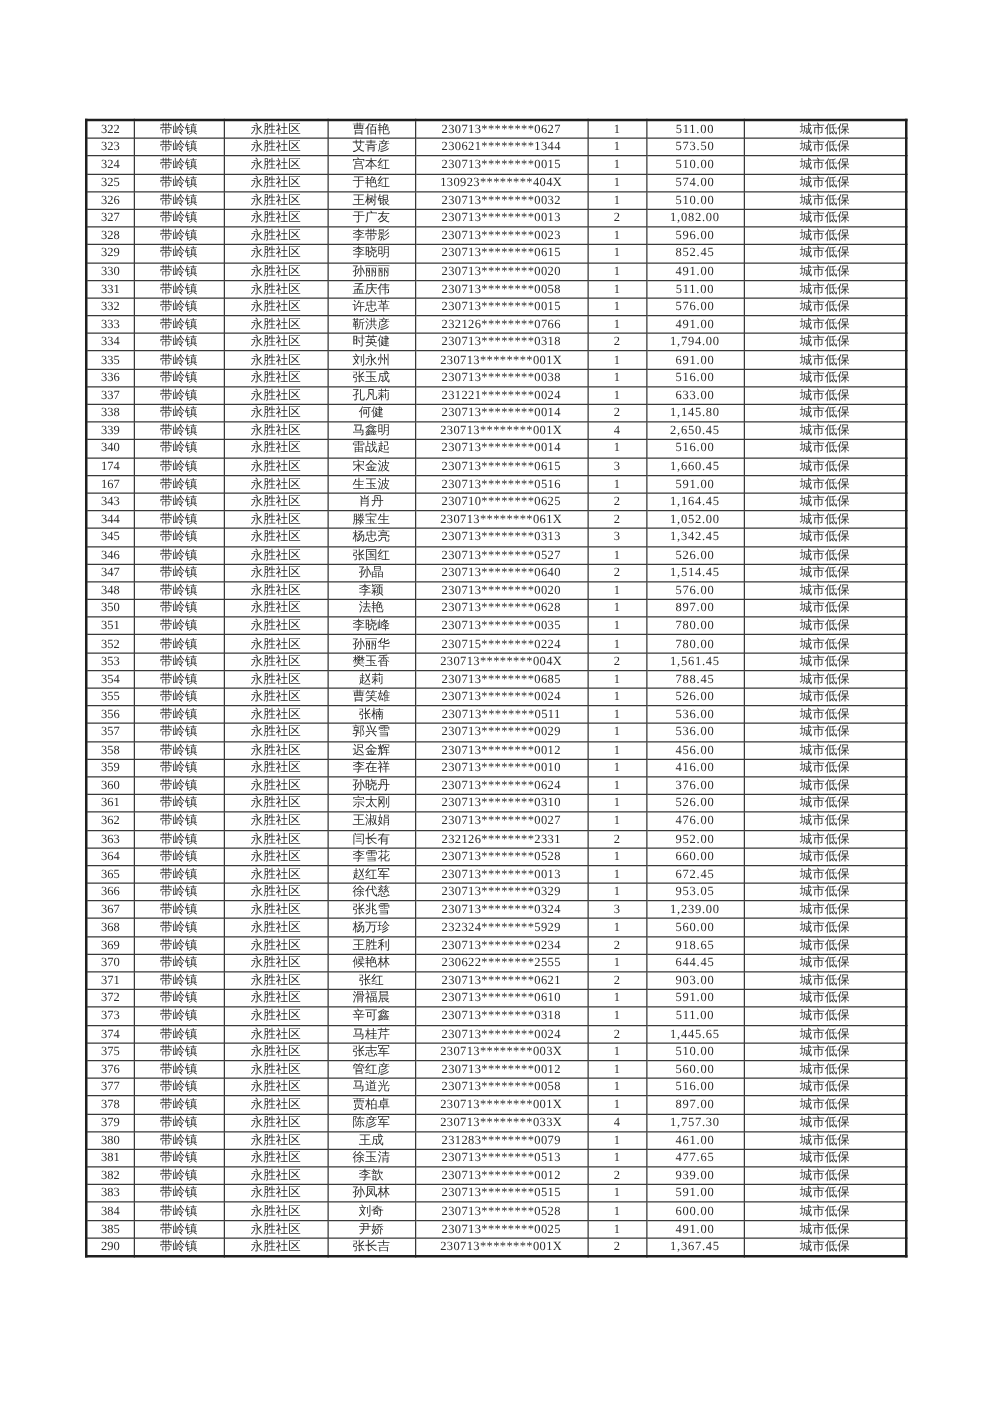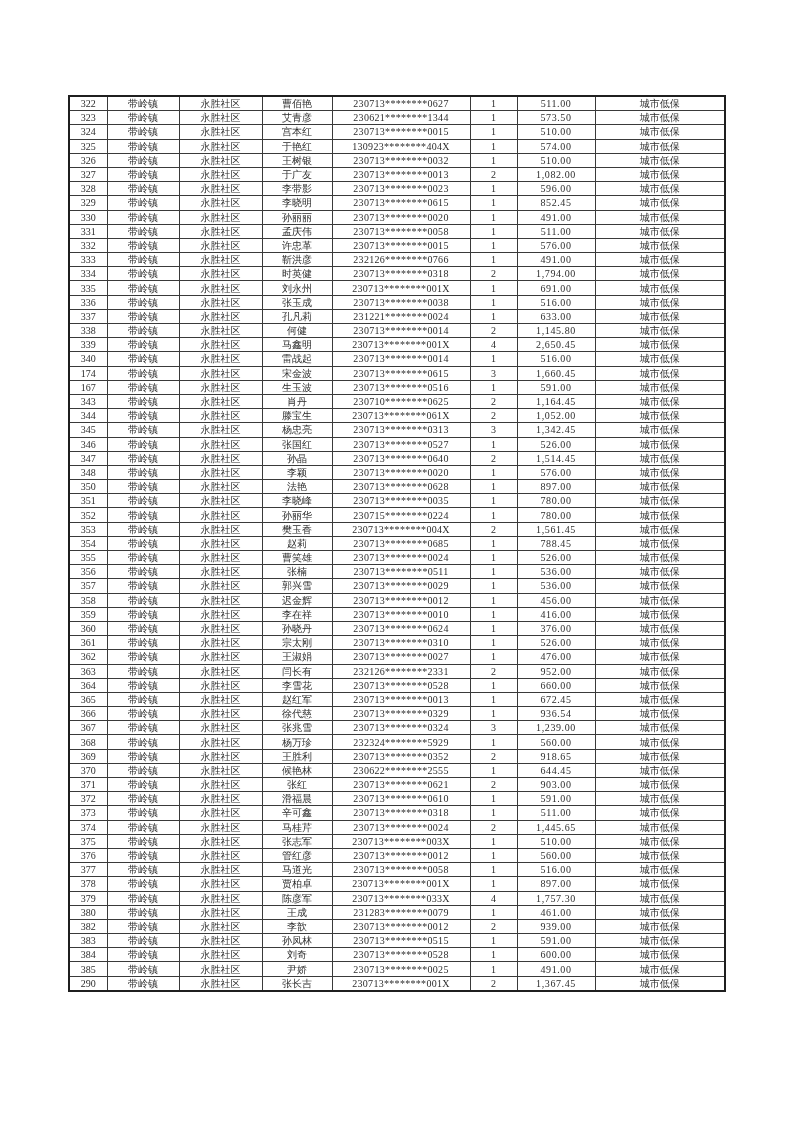--- a/index.html
+++ b/index.html
@@ -492,21 +492,21 @@
           <td class="c6">672.45</td>
           <td class="c7">城市低保</td>
         </tr>
         <tr>
           <td class="c0">366</td>
           <td class="c1">带岭镇</td>
           <td class="c2">永胜社区</td>
           <td class="c3">徐代慈</td>
           <td class="c4">230713********0329</td>
           <td class="c5">1</td>
-          <td class="c6">936.54</td>
+          <td class="c6">953.05</td>
           <td class="c7">城市低保</td>
         </tr>
         <tr>
           <td class="c0">367</td>
           <td class="c1">带岭镇</td>
           <td class="c2">永胜社区</td>
           <td class="c3">张兆雪</td>
           <td class="c4">230713********0324</td>
           <td class="c5">3</td>
           <td class="c6">1,239.00</td>
@@ -520,21 +520,21 @@
           <td class="c4">232324********5929</td>
           <td class="c5">1</td>
           <td class="c6">560.00</td>
           <td class="c7">城市低保</td>
         </tr>
         <tr>
           <td class="c0">369</td>
           <td class="c1">带岭镇</td>
           <td class="c2">永胜社区</td>
           <td class="c3">王胜利</td>
-          <td class="c4">230713********0352</td>
+          <td class="c4">230713********0234</td>
           <td class="c5">2</td>
           <td class="c6">918.65</td>
           <td class="c7">城市低保</td>
         </tr>
         <tr>
           <td class="c0">370</td>
           <td class="c1">带岭镇</td>
           <td class="c2">永胜社区</td>
           <td class="c3">候艳林</td>
           <td class="c4">230622********2555</td>
@@ -633,20 +633,30 @@
           <td class="c7">城市低保</td>
         </tr>
         <tr>
           <td class="c0">380</td>
           <td class="c1">带岭镇</td>
           <td class="c2">永胜社区</td>
           <td class="c3">王成</td>
           <td class="c4">231283********0079</td>
           <td class="c5">1</td>
           <td class="c6">461.00</td>
+          <td class="c7">城市低保</td>
+        </tr>
+        <tr>
+          <td class="c0">381</td>
+          <td class="c1">带岭镇</td>
+          <td class="c2">永胜社区</td>
+          <td class="c3">徐玉清</td>
+          <td class="c4">230713********0513</td>
+          <td class="c5">1</td>
+          <td class="c6">477.65</td>
           <td class="c7">城市低保</td>
         </tr>
         <tr>
           <td class="c0">382</td>
           <td class="c1">带岭镇</td>
           <td class="c2">永胜社区</td>
           <td class="c3">李歆</td>
           <td class="c4">230713********0012</td>
           <td class="c5">2</td>
           <td class="c6">939.00</td>

